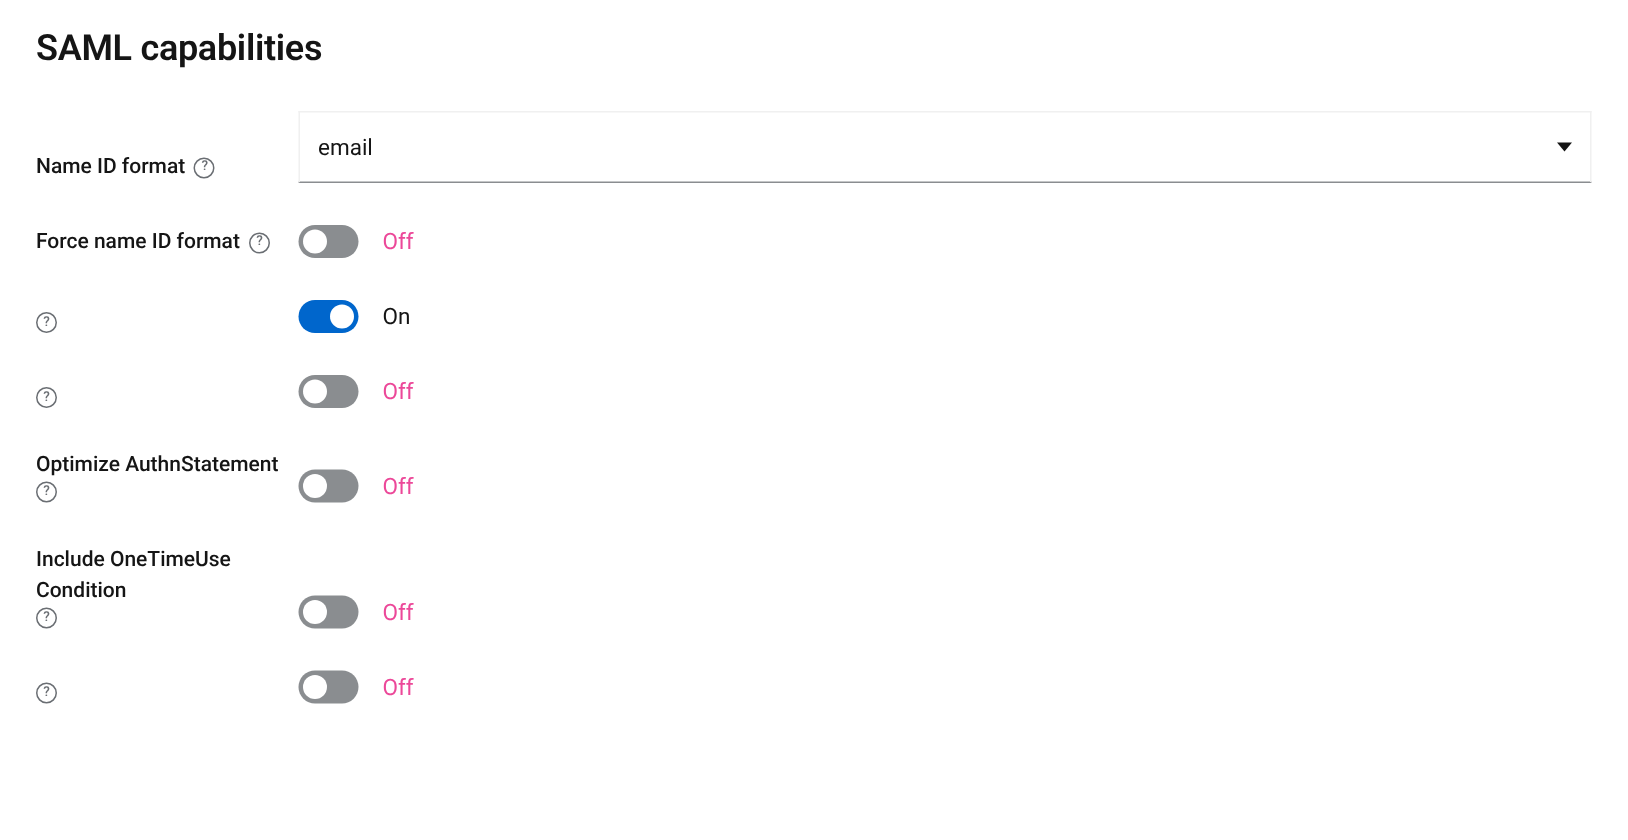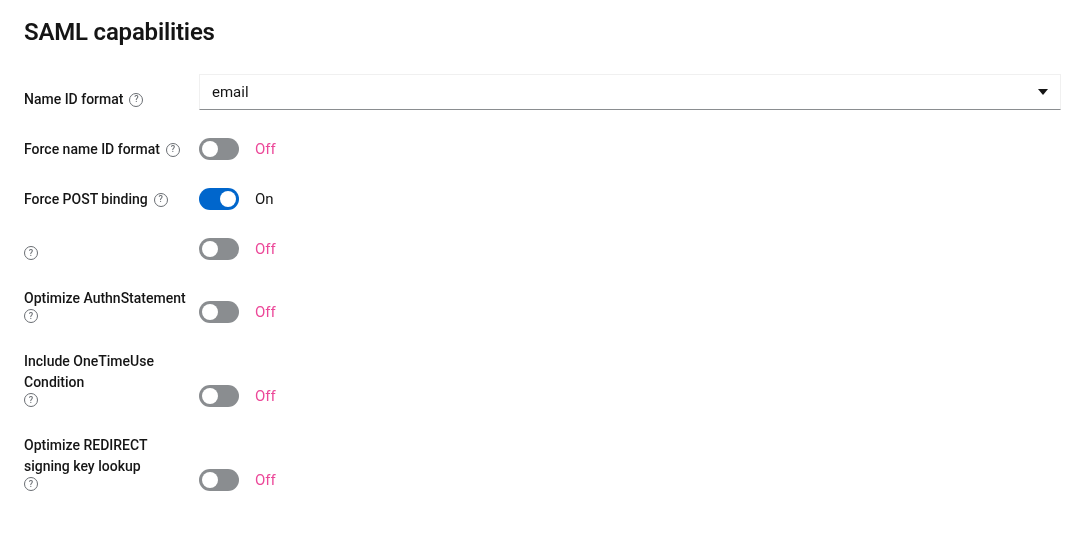--- a/index.html
+++ b/index.html
@@ -45,21 +45,21 @@
       font-size: 9px;
       color: #6a6e73;
       line-height: 1;
       cursor: default;
       flex-shrink: 0;
     }
     
     .dropdown {
       flex: 1 1 auto;
       min-width: 0;
-      height: 36px;
+      height: 48px;
       border: 1px solid #f0f0f0;
       border-bottom: 1px solid #8a8d90;
       background: #ffffff;
       display: flex;
       align-items: center;
       justify-content: space-between;
       padding: 0 12px;
       cursor: pointer;
       font-size: 15px;
       color: #151515;
@@ -129,21 +129,20 @@
   <div class="toggle-cell">
     <div class="toggle off">
         <div class="knob"></div>
       </div>
     <span class="state-text">Off</span>
   </div>
 </div>
 
 <div class="field-row">
   <div class="label-cell">
-    <span>Force POST binding</span>
     <span class="help-icon">?</span>
   </div>
   <div class="toggle-cell">
     <div class="toggle on">
         <div class="knob"></div>
       </div>
     <span class="state-text">On</span>
   </div>
 </div>
 
@@ -180,21 +179,20 @@
   <div class="toggle-cell">
     <div class="toggle off">
         <div class="knob"></div>
       </div>
     <span class="state-text">Off</span>
   </div>
 </div>
 
 <div class="field-row">
   <div class="label-cell">
-    <span>Optimize REDIRECT signing key lookup</span>
     <span class="help-icon">?</span>
   </div>
   <div class="toggle-cell">
     <div class="toggle off">
         <div class="knob"></div>
       </div>
     <span class="state-text">Off</span>
   </div>
 </div>
 

